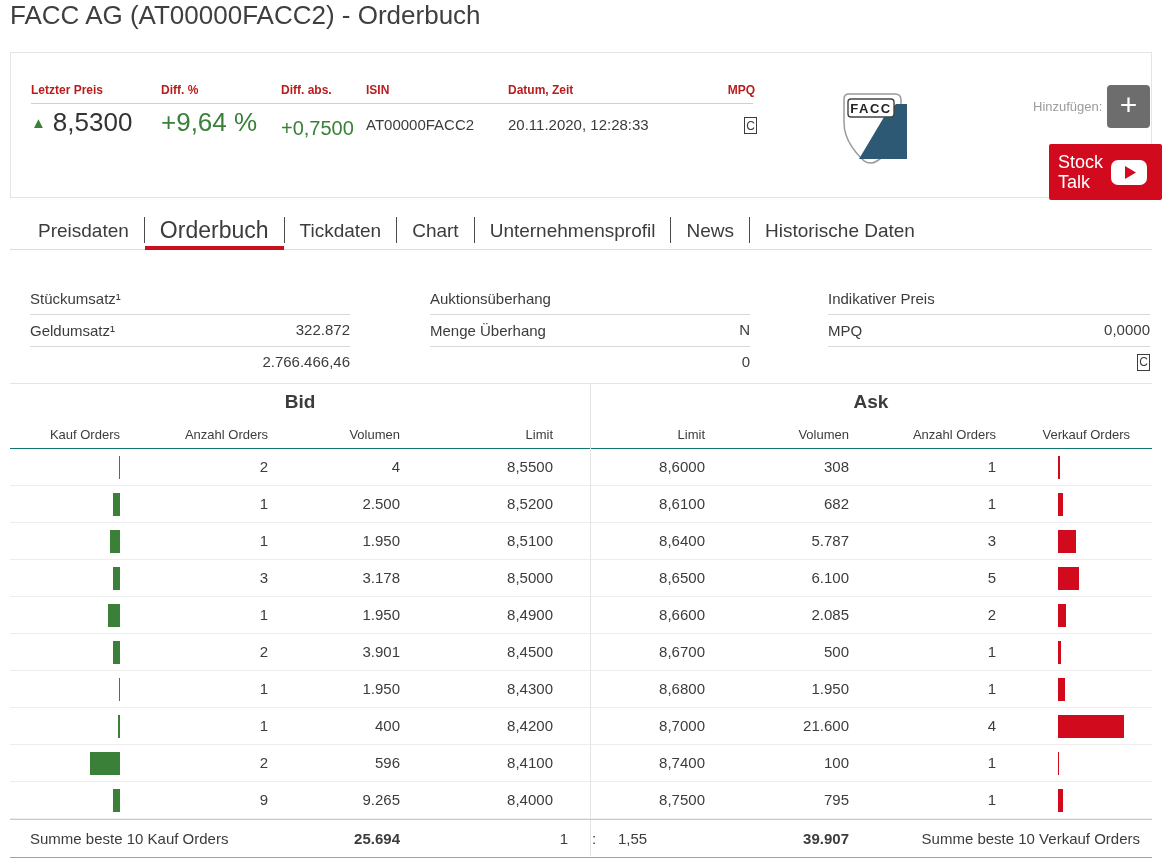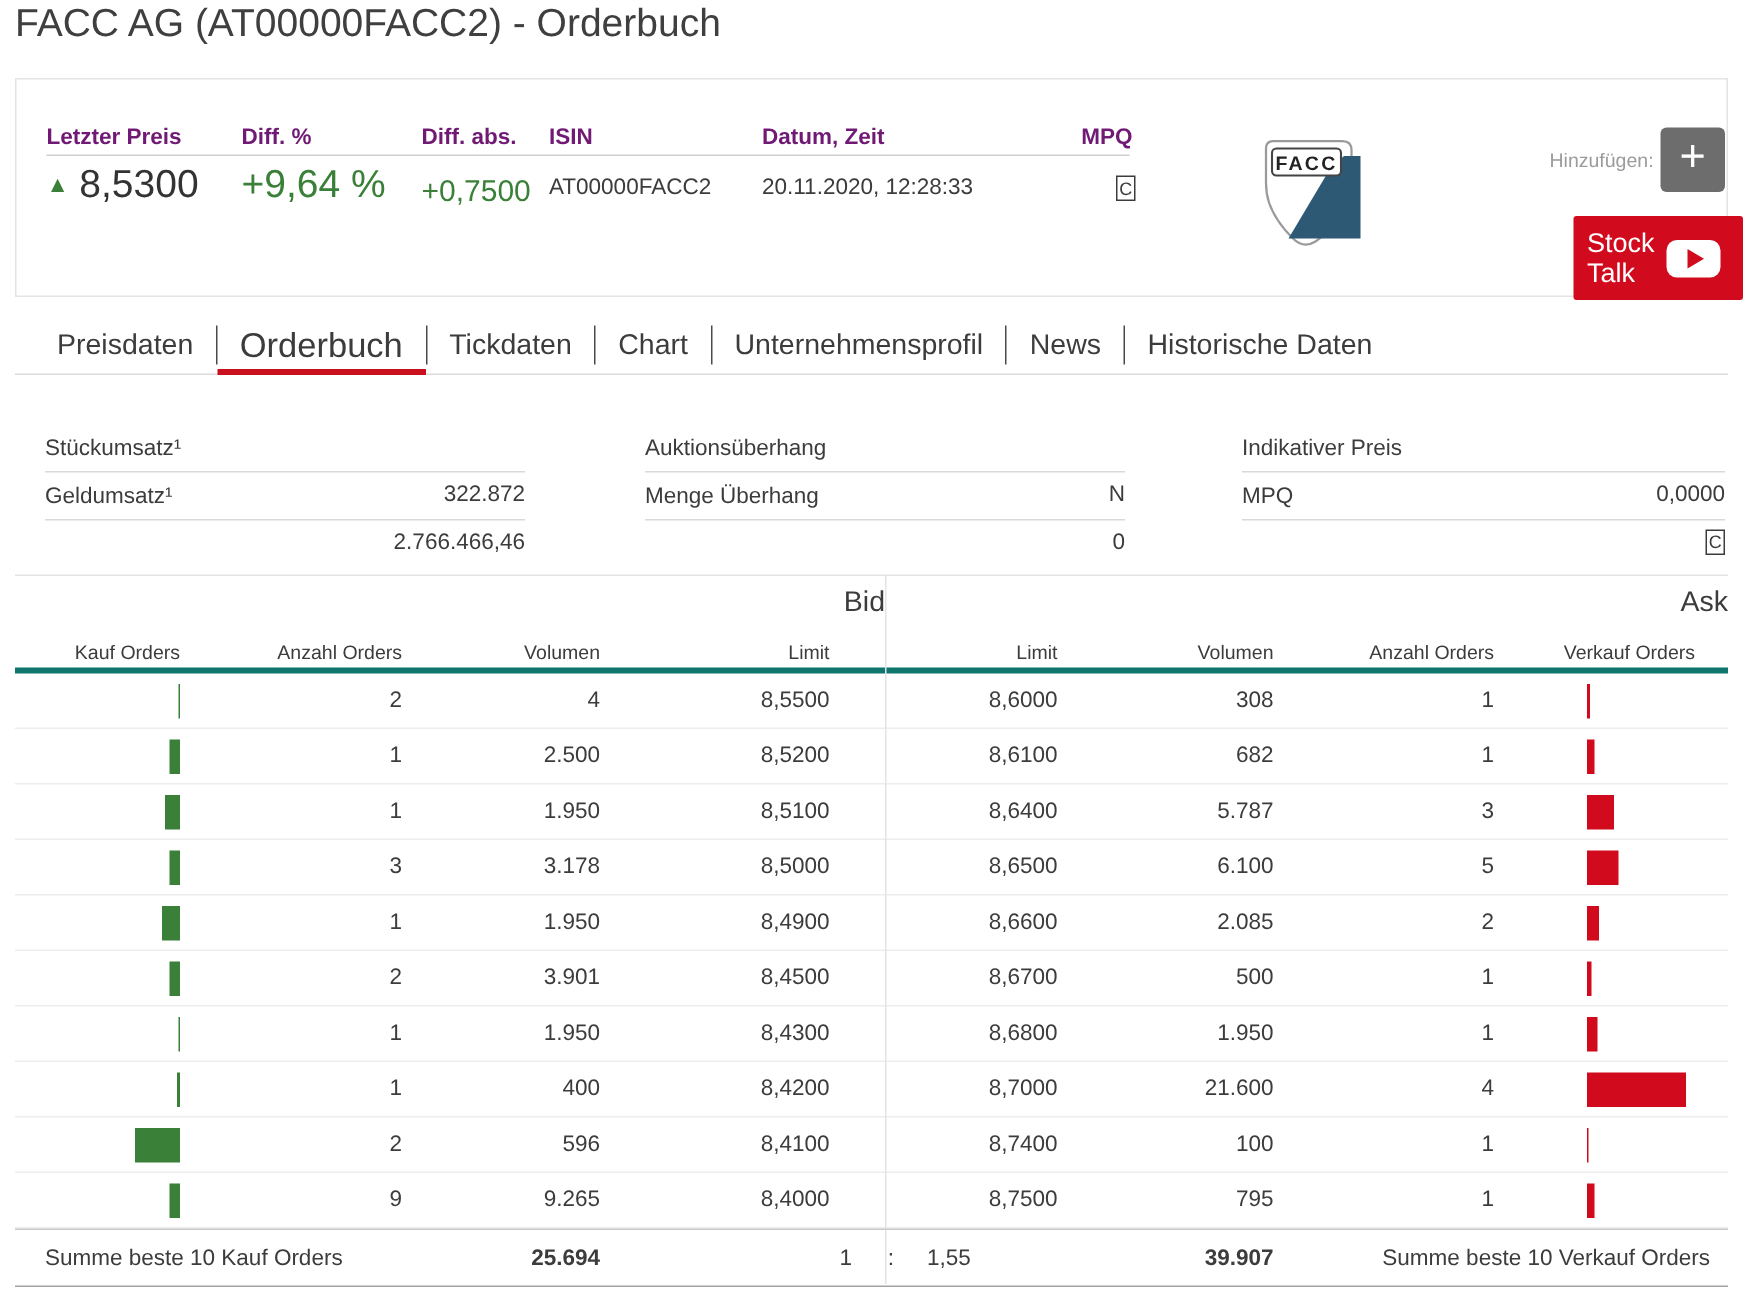--- a/index.html
+++ b/index.html
@@ -6,21 +6,21 @@
   .page{position:relative;width:1162px;height:868px;background:#fff;overflow:hidden;
         font-family:"Liberation Sans",sans-serif;color:#3c3c3c;}
   [data-interactable="true"]{cursor:pointer;}
 
   
   .page-title{position:absolute;left:10px;top:0;margin:0;font-size:26px;font-weight:400;color:#3f3f3f;}
 
   
   .quote-panel{position:absolute;left:10px;top:52px;width:1142px;height:146px;
                border:1px solid #e4e4e4;background:#fff;box-sizing:border-box;}
-  .q-label{position:absolute;top:30px;font-size:15px;font-weight:bold;color:#701a75;white-space:nowrap;}
+  .q-label{position:absolute;top:30px;font-size:12px;font-weight:bold;color:#b91c1c;white-space:nowrap;}
   .q-underline{position:absolute;left:20px;top:50px;width:722px;height:1px;background:#cfcfcf;}
   .q-big{position:absolute;top:54px;font-size:26px;color:#333;white-space:nowrap;}
   .q-mid{position:absolute;top:64px;font-size:20px;white-space:nowrap;}
   .q-val{position:absolute;top:63px;font-size:15px;color:#3c3c3c;white-space:nowrap;}
   .green{color:#3a8038;}
   .up-arrow{font-size:15px;color:#3a8038;margin-right:7px;vertical-align:3px;}
   .flag-box{display:inline-block;min-width:13px;height:17px;line-height:16px;border:1px solid #3c3c3c;
             text-align:center;font-size:12px;padding:0 1px;box-sizing:border-box;background:#fff;color:#3c3c3c;}
   .q-flag{position:absolute;top:64px;right:394px;}
 
@@ -48,23 +48,23 @@
   .stat-col.c3{margin-left:78px;width:322px;}
   .stat-row{height:31px;line-height:31px;border-bottom:1px solid #d9d9d9;display:flex;justify-content:space-between;font-size:15px;flex-direction:column;}
   .stat-label{color:#3c3c3c;}
   .stat-value{text-align:right;}
   .stat-row .flag-box{vertical-align:1px;line-height:15px;}
 
   
   .orderbook{position:absolute;left:10px;top:383px;width:1142px;height:473px;border-top:1px solid #e4e4e4;box-sizing:border-box;}
   .ob-divider{position:absolute;left:580px;top:0;width:1px;height:100%;background:#e4e4e4;}
   .ob-titles{display:flex;height:37px;}
-  .ob-title{width:580px;text-align:right;font-size:19px;padding-top:7px;box-sizing:border-box;}
+  .ob-title{width:580px;text-align:center;font-size:19px;padding-top:7px;box-sizing:border-box;font-weight:bold;}
   .ob-title.ask{width:562px;}
-  .ob-subheader{display:flex;height:28px;border-bottom:4px solid #0f766e;box-sizing:border-box;}
+  .ob-subheader{display:flex;height:28px;border-bottom:1px solid #0f766e;box-sizing:border-box;}
   .bid-grid{display:grid;grid-template-columns:110px 148px 132px 153px;width:580px;padding-right:37px;box-sizing:border-box;}
   .ask-grid{display:grid;grid-template-columns:115px 144px 147px 156px;width:562px;box-sizing:border-box;}
   .sub-cell{text-align:right;font-size:13px;line-height:27px;color:#3c3c3c;white-space:nowrap;}
   .ask-grid .sub-cell:last-child{padding-right:22px;}
   .ob-row{display:flex;height:37px;border-bottom:1px solid #ededed;box-sizing:border-box;}
   .cell{font-size:15px;line-height:36px;text-align:right;color:#3c3c3c;}
   .bar-cell{display:flex;align-items:center;justify-content:flex-end;}
   .bar-cell-ask{display:flex;align-items:center;justify-content:flex-start;padding-left:62px;}
   .bar{height:23px;}
   .bid-bar{background:#3a8038;}

